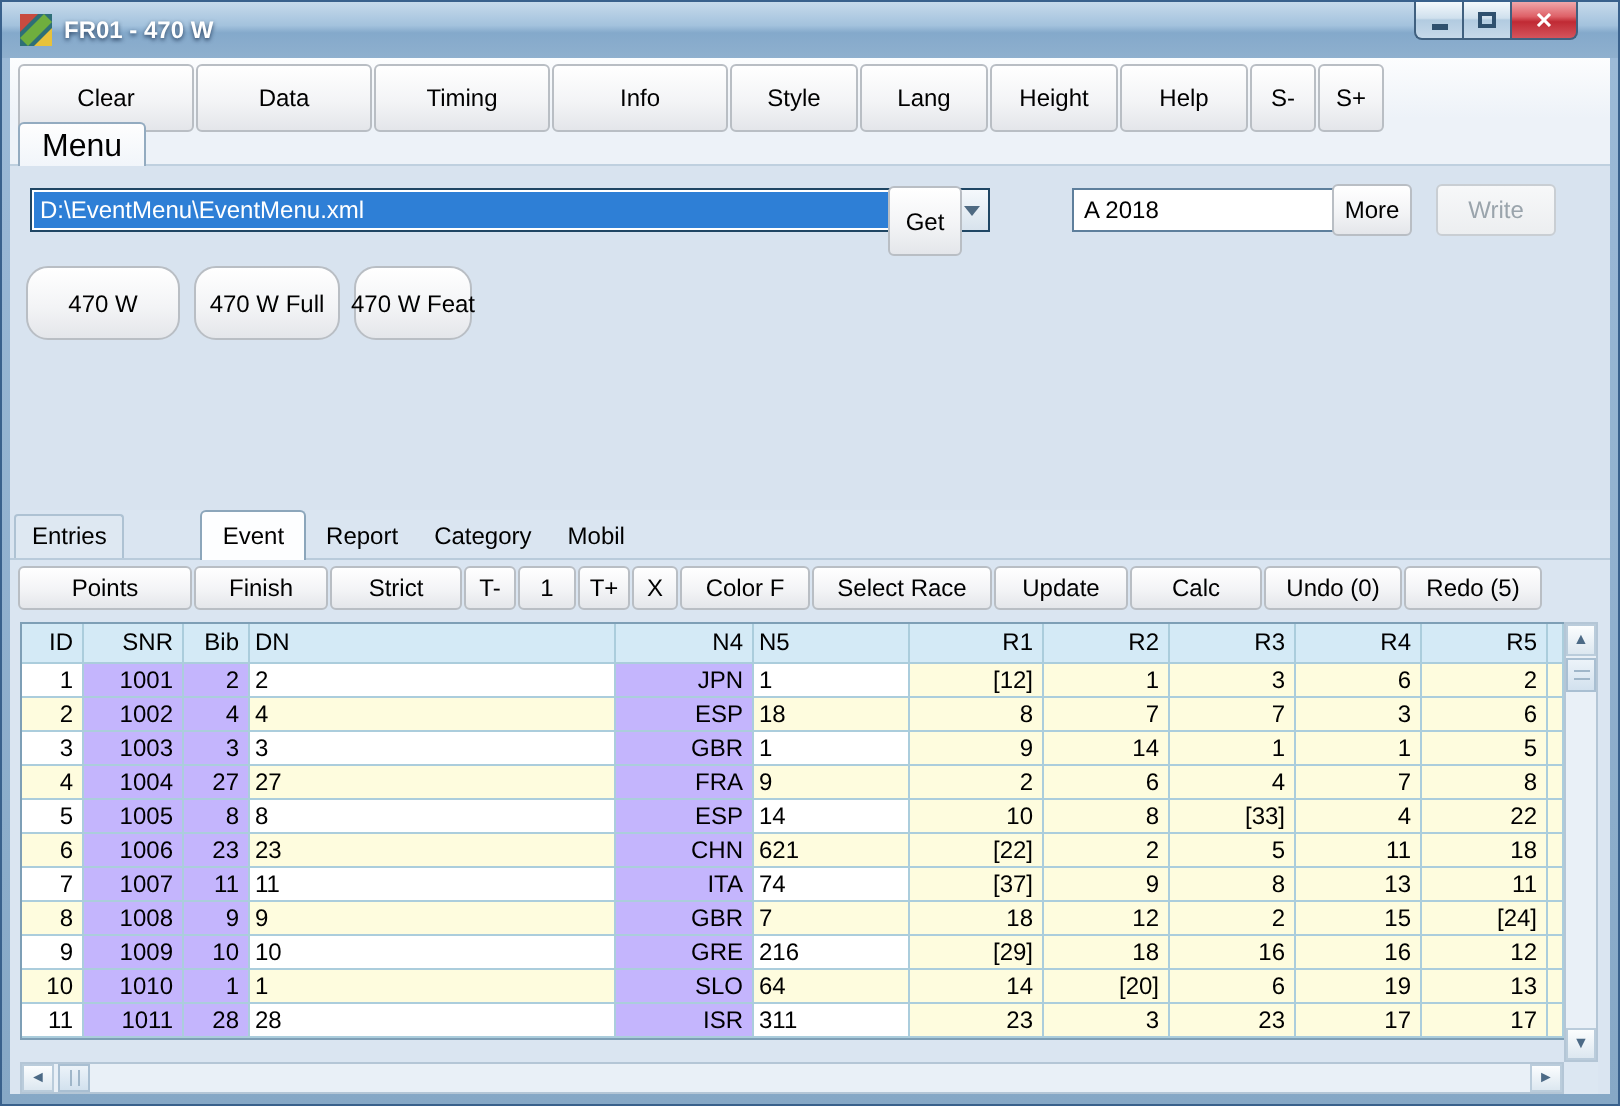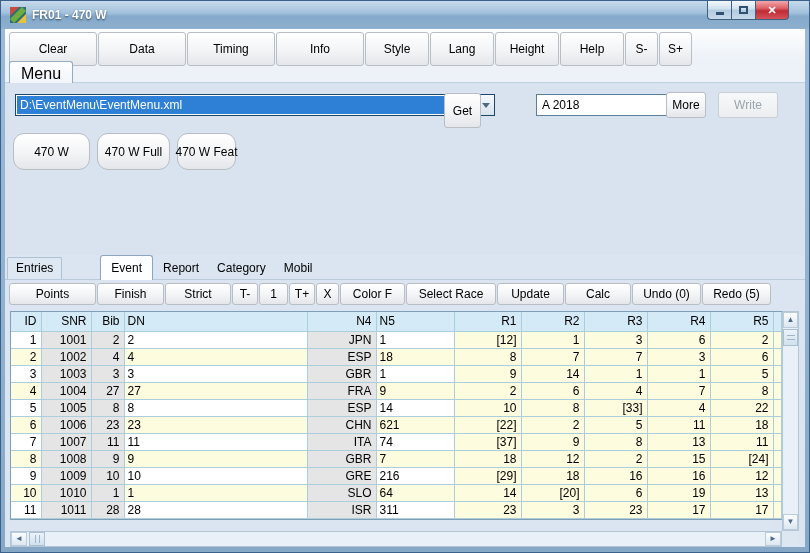--- a/index.html
+++ b/index.html
@@ -96,21 +96,21 @@
   td { height:17px; }
   col.c1{width:30px} col.c2{width:50px} col.c3{width:33px} col.c4{width:183px}
   col.c5{width:69px} col.c6{width:78px} col.c7{width:67px} col.c8{width:63px}
   col.c9{width:63px} col.c10{width:63px} col.c11{width:63px} col.c12{width:8px}
   th:nth-child(1),td:nth-child(1), th:nth-child(2),td:nth-child(2), th:nth-child(3),td:nth-child(3),
   th:nth-child(5),td:nth-child(5), th:nth-child(7),td:nth-child(7), th:nth-child(8),td:nth-child(8),
   th:nth-child(9),td:nth-child(9), th:nth-child(10),td:nth-child(10), th:nth-child(11),td:nth-child(11)
        { text-align:right; padding-right:4px; }
   th:nth-child(4),td:nth-child(4), th:nth-child(6),td:nth-child(6)
        { text-align:left; padding-left:3px; }
-  td:nth-child(2), td:nth-child(3), td:nth-child(5) { background:#e5e5e5; }
+  td:nth-child(2), td:nth-child(3), td:nth-child(5) { background:#c4b5fd; }
   td:nth-child(n+7) { background:#FEFCDE; }
   tr:nth-child(odd)  td:nth-child(1), tr:nth-child(odd)  td:nth-child(4), tr:nth-child(odd)  td:nth-child(6) { background:#FFFFFF; }
   tr:nth-child(even) td:nth-child(1), tr:nth-child(even) td:nth-child(4), tr:nth-child(even) td:nth-child(6) { background:#FEFCDE; }
 
   
   .vscroll { position:absolute; left:772px; top:0; width:17px; height:220px;
              background:#E9F0F7; border:1px solid #B4C6D6; }
   .hscroll { position:absolute; left:0; top:220px; width:772px; height:16px;
              background:#E9F0F7; border:1px solid #B4C6D6; }
   .corner  { position:absolute; left:772px; top:220px; width:17px; height:16px; background:#DCE7F2; }

